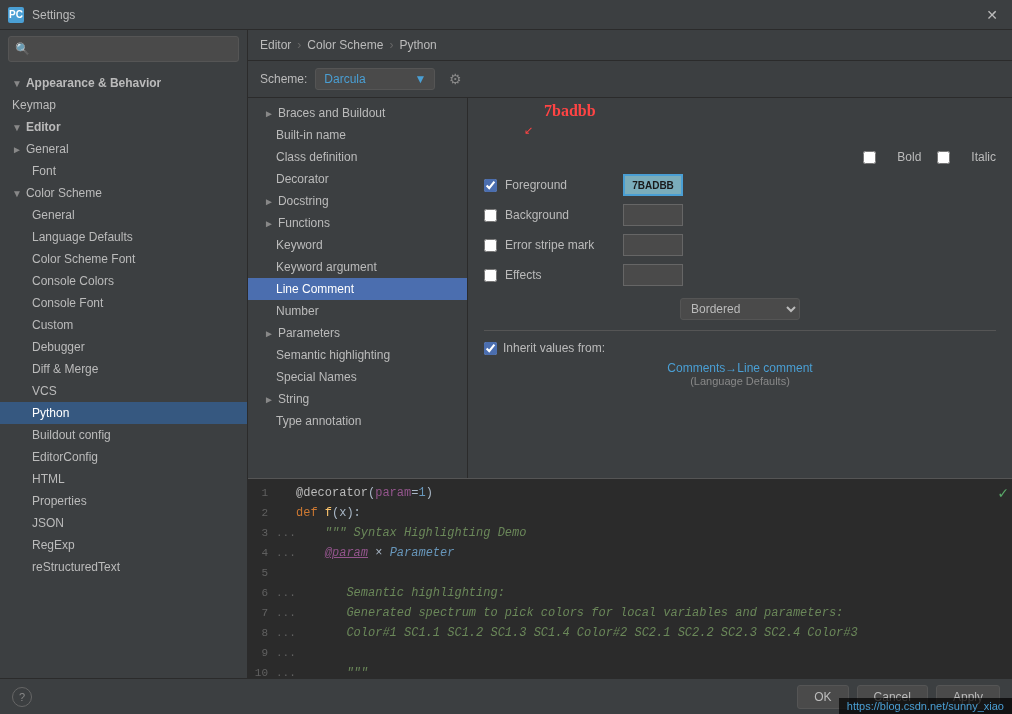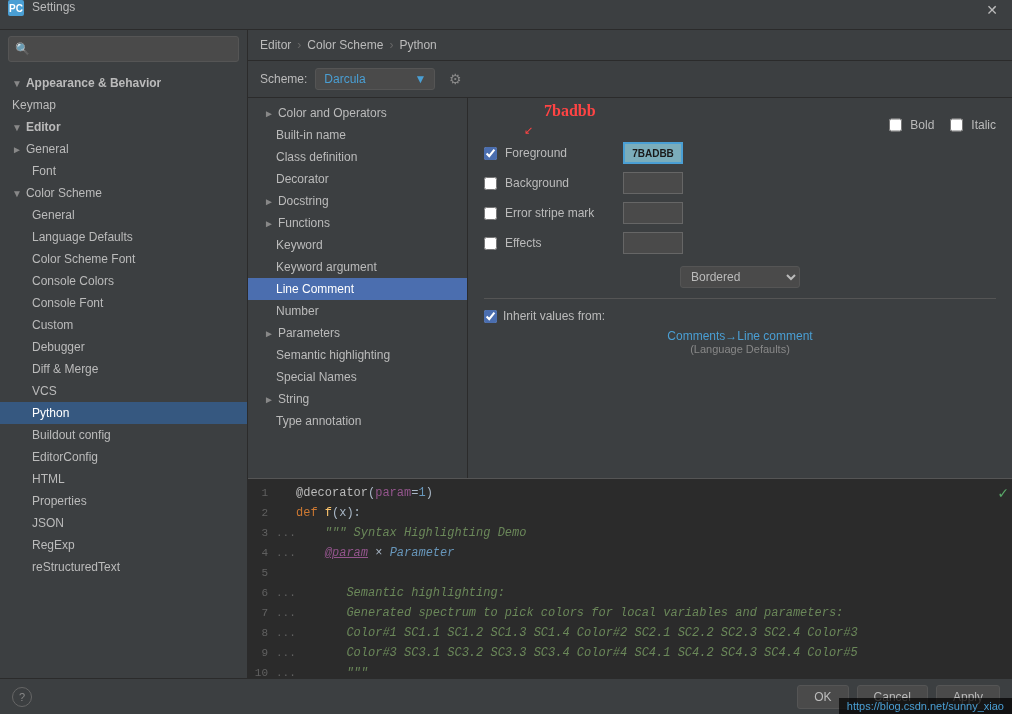--- a/index.html
+++ b/index.html
@@ -1,21 +1,21 @@
 <!DOCTYPE html>
 <html><head>
   <meta charset="utf-8">
   <style>
     * { box-sizing: border-box; margin: 0; padding: 0; }
     body { font-family: 'Segoe UI', Arial, sans-serif; font-size: 12px; background: #3c3f41; color: #bbbbbb; width: 1012px; height: 714px; overflow: hidden; }
 
     .title-bar {
       background: #3c3f41;
       display: flex;
-      align-items: flex-start;
+      align-items: center;
       height: 30px;
       padding: 0 8px;
       border-bottom: 1px solid #2b2b2b;
     }
     .title-bar-icon { width: 16px; height: 16px; background: #4a9fd4; border-radius: 2px; margin-right: 8px; display: flex; align-items: center; justify-content: center; font-size: 10px; color: white; font-weight: bold; }
     .title-bar-text { color: #bbbbbb; font-size: 12px; flex: 1; }
     .title-bar-close { color: #bbbbbb; cursor: pointer; font-size: 14px; padding: 2px 6px; }
 
     .dialog { display: flex; flex-direction: column; height: calc(714px - 30px); }
 
@@ -140,21 +140,21 @@
       position: relative;
     }
 
     .checkbox-row {
       display: flex;
       align-items: center;
       gap: 16px;
       margin-bottom: 10px;
       justify-content: flex-end;
     }
-    .checkbox-label { display: flex; gap: 8px; color: #bbbbbb; font-size: 12px; }
+    .checkbox-label { display: flex; align-items: center; gap: 21px; color: #bbbbbb; font-size: 12px; margin-top: 32px; }
     .checkbox-label input[type=checkbox] { accent-color: #4b6eaf; }
 
     .prop-row {
       display: flex;
       align-items: center;
       margin-bottom: 8px;
       gap: 8px;
     }
     .prop-row input[type=checkbox] { accent-color: #4b6eaf; width: 13px; height: 13px; }
     .prop-row label { color: #bbbbbb; font-size: 12px; width: 110px; }
@@ -408,21 +408,21 @@
           <span>▼</span>
         </div>
         <button class="gear-btn">⚙</button>
       </div>
 
       <div class="panel-body">
 
         <div class="middle-list">
           <div class="middle-item">
             <span class="arrow">►</span>
-            <span>Color and Operators</span>
+            <span>Braces and Buildout</span>
           </div>
           <div class="middle-item indent">
             <span>Built-in name</span>
           </div>
           <div class="middle-item indent">
             <span>Class definition</span>
           </div>
           <div class="middle-item indent">
             <span>Decorator</span>
           </div>
@@ -580,21 +580,20 @@
             <span class="line-content code-green code-italic">&nbsp;&nbsp;&nbsp;&nbsp;&nbsp;&nbsp;&nbsp;Generated spectrum to pick colors for local variables and parameters:</span>
           </div>
           <div class="code-line">
             <span class="line-num">8</span>
             <span class="line-dots">...</span>
             <span class="line-content code-green code-italic">&nbsp;&nbsp;&nbsp;&nbsp;&nbsp;&nbsp;&nbsp;Color#1 SC1.1 SC1.2 SC1.3 SC1.4 Color#2 SC2.1 SC2.2 SC2.3 SC2.4 Color#3</span>
           </div>
           <div class="code-line">
             <span class="line-num">9</span>
             <span class="line-dots">...</span>
-            <span class="line-content code-green code-italic">&nbsp;&nbsp;&nbsp;&nbsp;&nbsp;&nbsp;&nbsp;Color#3 SC3.1 SC3.2 SC3.3 SC3.4 Color#4 SC4.1 SC4.2 SC4.3 SC4.4 Color#5</span>
           </div>
           <div class="code-line">
             <span class="line-num">10</span>
             <span class="line-dots">...</span>
             <span class="line-content code-green code-italic">&nbsp;&nbsp;&nbsp;&nbsp;&nbsp;&nbsp;&nbsp;"""</span>
           </div>
         </div>
       </div>
     </div>
   </div>

